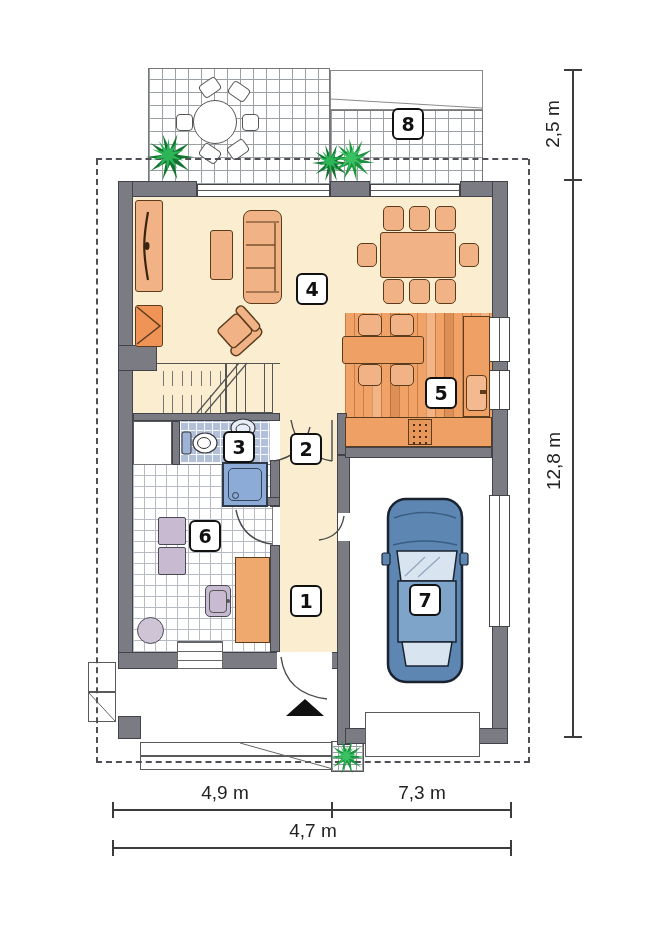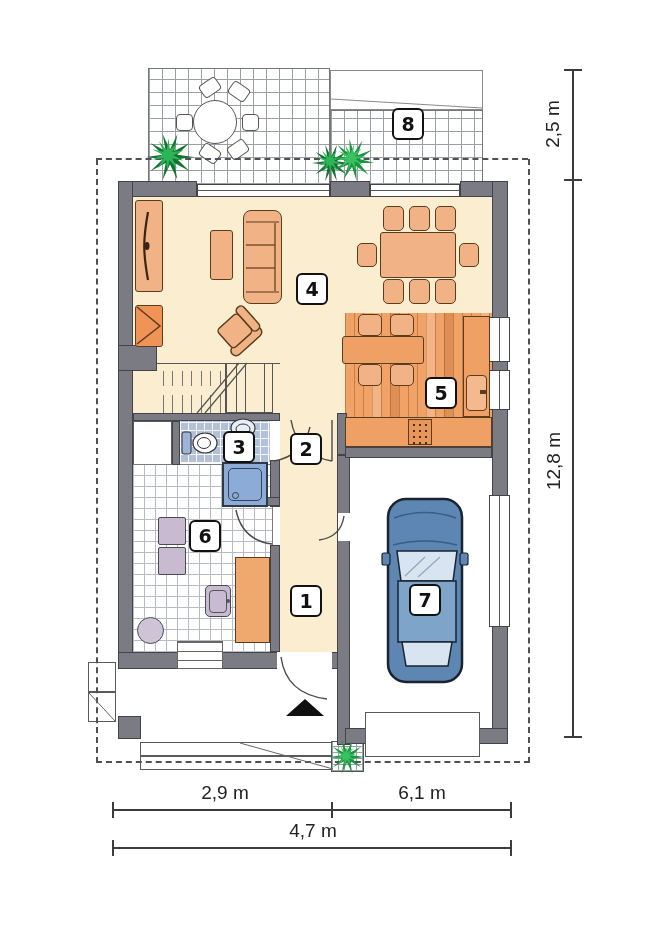--- a/index.html
+++ b/index.html
@@ -270,21 +270,21 @@
   <div class="dimline" style="left:564px;top:69px;width:18px;height:2px;"></div>
   <div class="dimline" style="left:564px;top:179px;width:18px;height:2px;"></div>
   <div class="dimline" style="left:564px;top:736px;width:18px;height:2px;"></div>
   <div class="dimtext rot" style="left:522px;top:114px;width:60px;height:20px;">2,5 m</div>
   <div class="dimtext rot" style="left:516px;top:451px;width:74px;height:20px;">12,8 m</div>
 
   <div class="dimline" style="left:113px;top:809px;width:399px;height:2px;"></div>
   <div class="dimline" style="left:112px;top:802px;width:2px;height:16px;"></div>
   <div class="dimline" style="left:331px;top:802px;width:2px;height:16px;"></div>
   <div class="dimline" style="left:510px;top:802px;width:2px;height:16px;"></div>
-  <div class="dimtext" style="left:175px;top:782px;width:100px;">2,9 m</div>
-  <div class="dimtext" style="left:372px;top:782px;width:100px;">6,1 m</div>
+  <div class="dimtext" style="left:175px;top:782px;width:100px;">4,9 m</div>
+  <div class="dimtext" style="left:372px;top:782px;width:100px;">7,3 m</div>
 
   <div class="dimline" style="left:113px;top:847px;width:399px;height:2px;"></div>
   <div class="dimline" style="left:112px;top:840px;width:2px;height:16px;"></div>
   <div class="dimline" style="left:510px;top:840px;width:2px;height:16px;"></div>
   <div class="dimtext" style="left:263px;top:820px;width:100px;">4,7 m</div>
 
 </div>
 
 </body></html>

